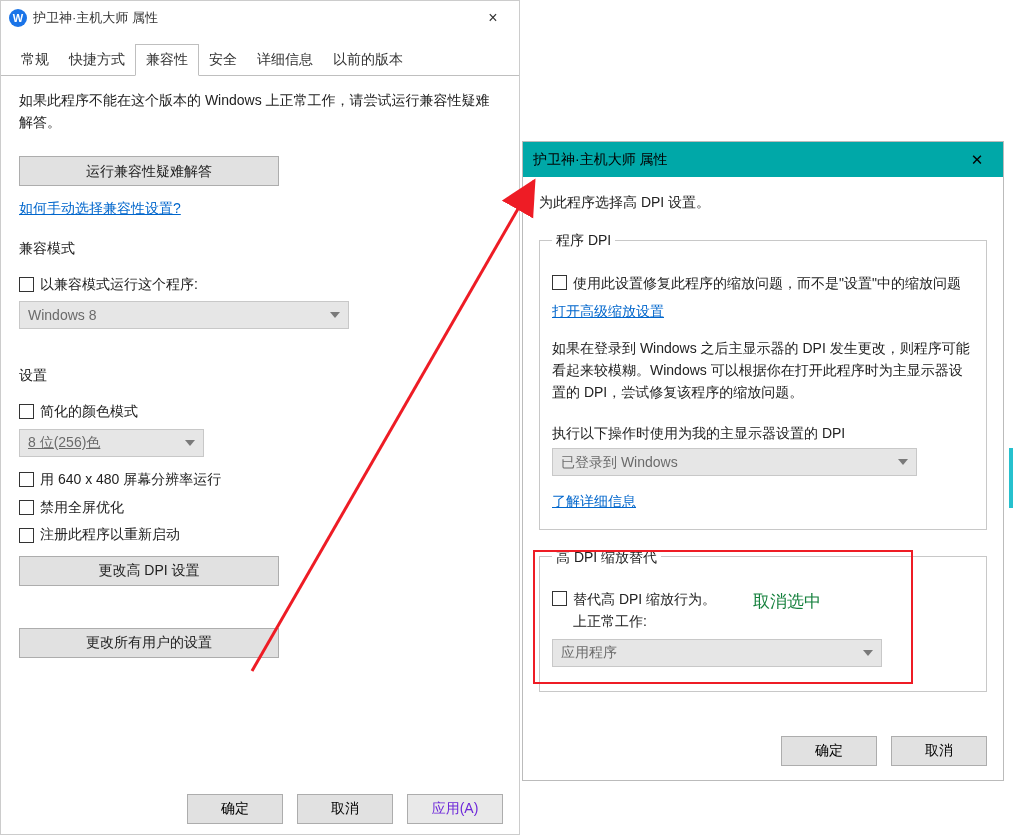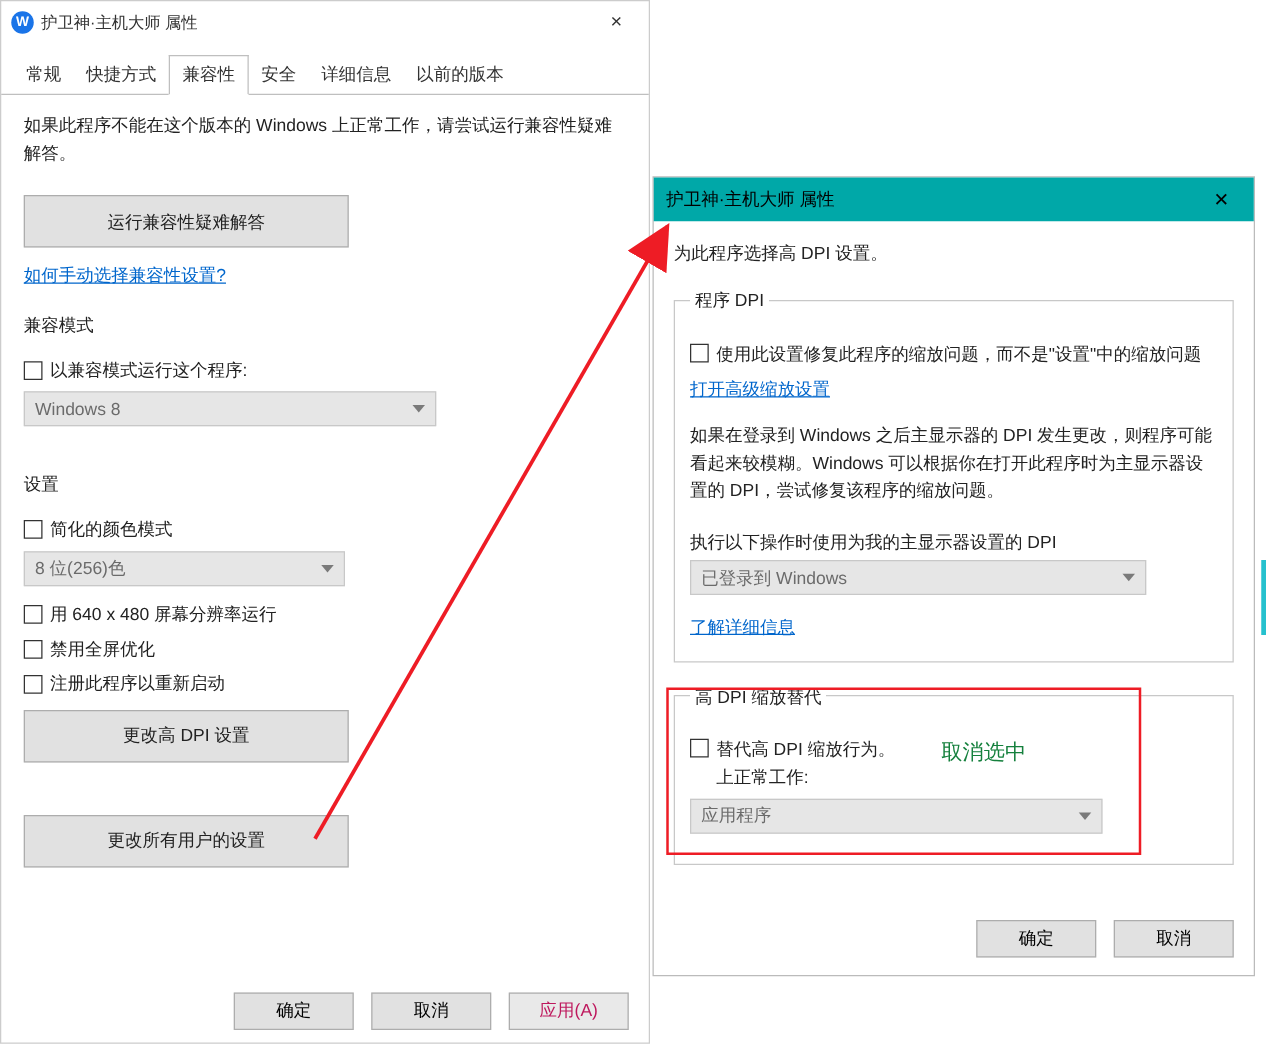--- a/index.html
+++ b/index.html
@@ -70,21 +70,21 @@
 
   .content {
     padding: 14px 18px 10px 18px;
     font-size: 14px;
     color: #222;
     line-height: 1.55;
   }
   .content .intro { margin-bottom: 23px; }
 
   .big-btn {
-    width: 260px; height: 42px;
+    width: 260px; height: 30px;
     background: #e1e1e1;
     border: 1px solid #adadad;
     display: flex; align-items:center; justify-content:center;
     margin: 2px 0 12px 0;
     font-size: 14px;
   }
   .link { color: #0066cc; text-decoration: underline; cursor: pointer; font-size: 14px; }
 
   fieldset.group {
     border: none;
@@ -122,41 +122,41 @@
   .combo {
     width: 330px; height: 28px;
     background: #e6e6e6;
     border: 1px solid #c8c8c8;
     color: #6b6b6b;
     display:flex; align-items:center; justify-content:space-between;
     padding: 0 8px;
     font-size: 14px;
     margin: 4px 0 8px 0;
   }
-  .combo.narrow { width: 257px; }
+  .combo.narrow { width: 185px; text-decoration: underline; }
   .chevron {
     width:0;height:0;
     border-left:5px solid transparent;
     border-right:5px solid transparent;
     border-top:6px solid #7a7a7a;
   }
 
   .footer-row {
     position: absolute;
     bottom: 10px; right: 16px;
     display:flex; gap:14px;
   }
   .btn {
     width: 96px; height: 30px;
     background: #e1e1e1;
     border: 1px solid #adadad;
     display:flex; align-items:center; justify-content:center;
     font-size: 14px;
   }
-  .btn.disabled { color:#be185d; background:#e9e9e9; }
+  .btn.disabled { color:#6d28d9; background:#e9e9e9; }
 
   
   .win-right {
     position: absolute;
     left: 522px; top: 141px;
     width: 482px; height: 640px;
     background: #fff;
     border: 1px solid #bbb;
   }
   .titlebar2 {

